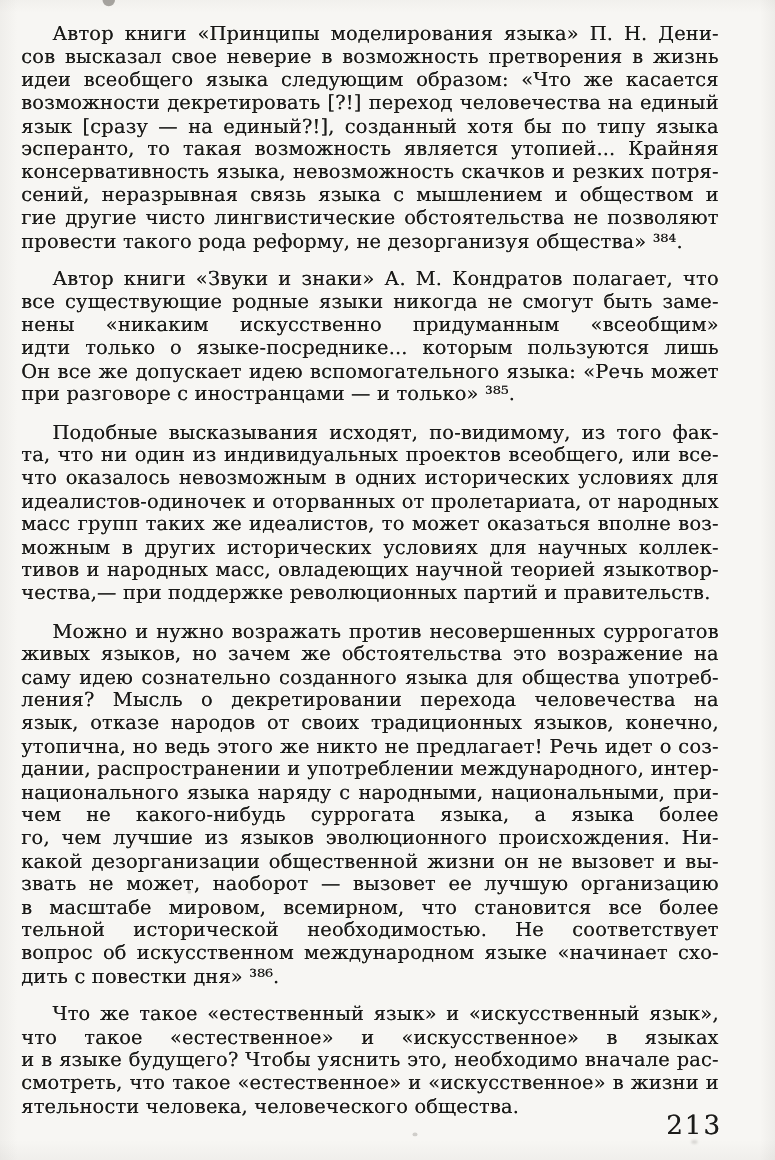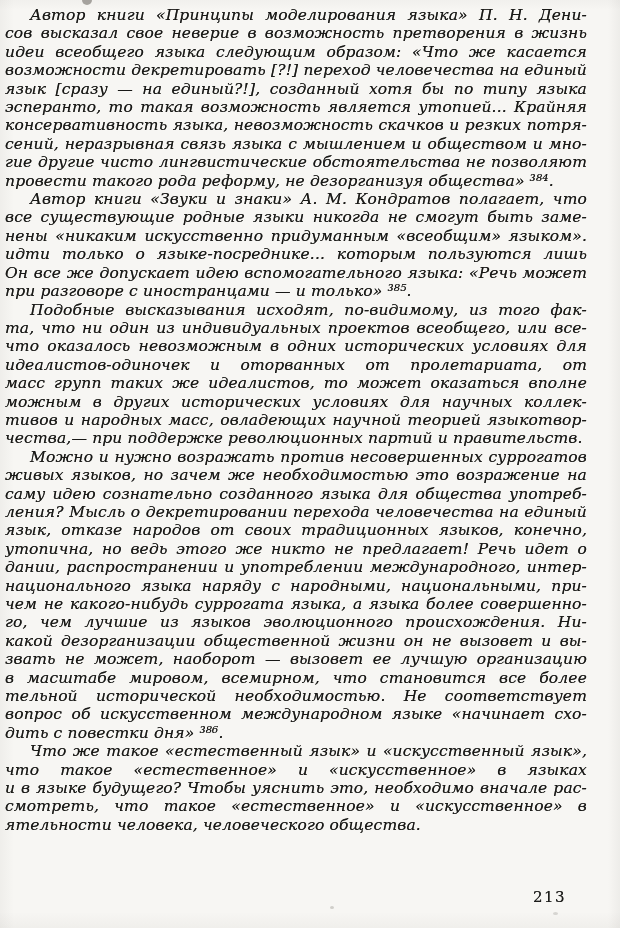--- a/index.html
+++ b/index.html
@@ -29,40 +29,39 @@
     left: 5px;
     top: 6px;
     width: 582px;
     color: #191917;
     font-size: 15.5px;
     line-height: 18.42px;
     letter-spacing: 0.15px;
     text-shadow: 0 0 0.5px rgba(25,25,23,0.75);
   }
   .para {
-    margin: 0;
-    font-style: italic;
+    margin: 12px;
   }
   .line {
     text-align: justify;
     text-align-last: justify;
     height: 18.42px;
     overflow: hidden;
   }
   .line.first {
     padding-left: 25px;
   }
   .line.last {
     text-align-last: left;
   }
   .page-number {
     position: absolute;
     top: 888px;
     left: 533px;
-    font-size: 15px;
+    font-size: 21px;
     color: #1c1c1a;
     letter-spacing: 1.5px;
     text-shadow: 0 0 0.5px rgba(25,25,23,0.7);
   }
   .artifact {
     position: absolute;
     pointer-events: none;
   }
   .artifact-top {
     left: 82px;
@@ -135,21 +134,21 @@
         <div class="line">та, что ни один из индивидуальных проектов всеобщего, или все-</div>
         <div class="line">что оказалось невозможным в одних исторических условиях для</div>
         <div class="line">идеалистов-одиночек и оторванных от пролетариата, от народных</div>
         <div class="line">масс групп таких же идеалистов, то может оказаться вполне воз-</div>
         <div class="line">можным в других исторических условиях для научных коллек-</div>
         <div class="line">тивов и народных масс, овладеющих научной теорией языкотвор-</div>
         <div class="line last">чества,— при поддержке революционных партий и правительств.</div>
       </div>
       <div class="para">
         <div class="line first">Можно и нужно возражать против несовершенных суррогатов</div>
-        <div class="line">живых языков, но зачем же необходимостью это возражение на</div>
+        <div class="line">живых языков, но зачем же обстоятельства это возражение на</div>
         <div class="line">саму идею сознательно созданного языка для общества употреб-</div>
         <div class="line">ления? Мысль о декретировании перехода человечества на единый</div>
         <div class="line">язык, отказе народов от своих традиционных языков, конечно,</div>
         <div class="line">утопична, но ведь этого же никто не предлагает! Речь идет о соз-</div>
         <div class="line">дании, распространении и употреблении международного, интер-</div>
         <div class="line">национального языка наряду с народными, национальными, при-</div>
         <div class="line">чем не какого-нибудь суррогата языка, а языка более совершенно-</div>
         <div class="line">го, чем лучшие из языков эволюционного происхождения. Ни-</div>
         <div class="line">какой дезорганизации общественной жизни он не вызовет и вы-</div>
         <div class="line">звать не может, наоборот — вызовет ее лучшую организацию</div>

